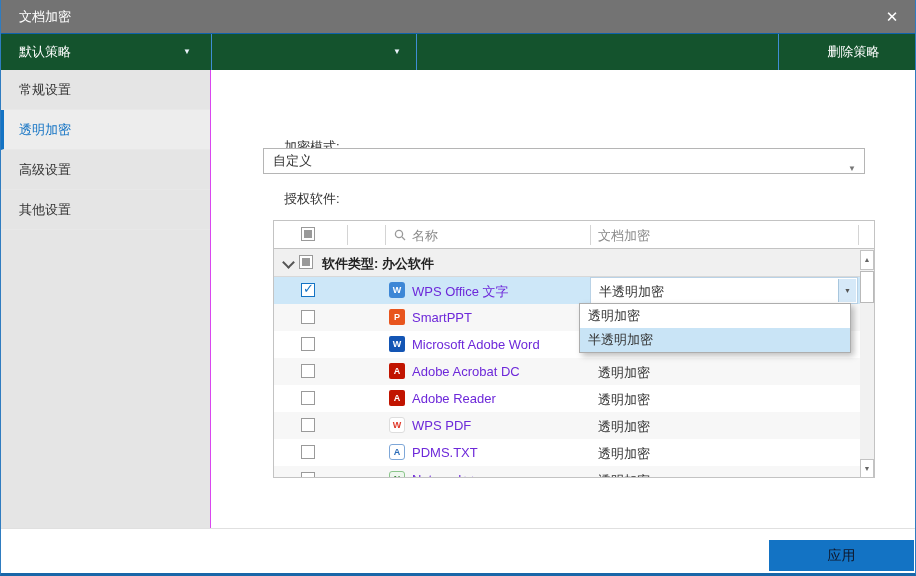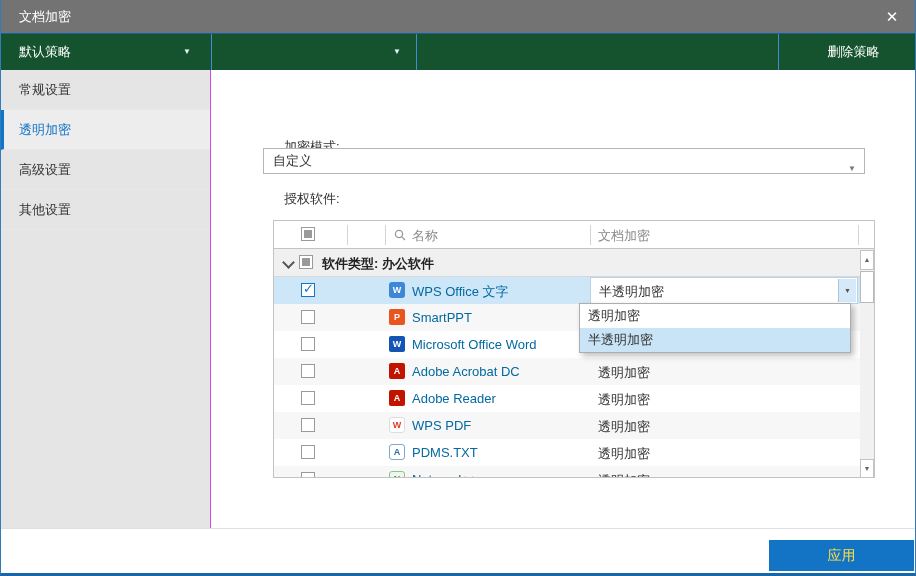--- a/index.html
+++ b/index.html
@@ -30,21 +30,21 @@
   .selarrow{position:absolute;right:8px;top:8px;font-size:8px;color:#777;}
   
   .table{left:262px;top:220px;width:602px;height:258px;border:1px solid #c3c3c3;box-sizing:border-box;background:#fff;overflow:hidden;margin-left:10px;}
   .thead{position:absolute;left:0;top:0;width:600px;height:28px;background:#fff;border-bottom:1px solid #c3c3c3;box-sizing:border-box;}
   .hsep{position:absolute;top:4px;width:1px;height:20px;background:#d4d4d4;}
   .hlabel{position:absolute;top:6px;font-size:13px;color:#8a8a8a;}
   .grouprow{position:absolute;left:0;top:28px;width:600px;height:28px;background:#f0f0f0;border-bottom:1px solid #d8d8d8;box-sizing:border-box;}
   .gtext{position:absolute;left:48px;top:6px;font-size:13px;font-weight:bold;color:#222;}
   .chev{position:absolute;left:10px;top:9px;width:7px;height:7px;border-left:2px solid #555;border-bottom:2px solid #555;transform:rotate(-45deg);}
   .row{position:absolute;left:0;width:586px;height:27px;}
-  .row .name{position:absolute;left:138px;top:6px;font-size:13px;color:#0369a1;white-space:nowrap;}
+  .row .name{position:absolute;left:138px;top:6px;font-size:13px;color:#6d28d9;white-space:nowrap;}
   .row .mode{position:absolute;left:324px;top:6px;font-size:13px;color:#333;}
   .stripe{background:#f7f7f7;}
   .rowsel{background:#cde7f8;}
   
   .cb{position:absolute;width:14px;height:14px;border:1px solid #9a9a9a;background:#fff;box-sizing:border-box;}
   .cb.ind::after{content:"";position:absolute;left:2px;top:2px;width:8px;height:8px;background:#9a9a9a;}
   .cb.on{border-color:#1373c4;}
   .cb.on .ck{position:absolute;left:1px;top:-3px;font-size:13px;color:#1373c4;font-weight:bold;}
   
   .appicon{position:absolute;left:115px;top:5px;width:16px;height:16px;border-radius:3px;
@@ -64,21 +64,21 @@
   .popup{left:578px;top:303px;width:270px;background:#fff;border:1px solid #adadad;box-shadow:3px 3px 6px rgba(0,0,0,0.25);z-index:30;}
   .popup .item{height:24px;line-height:24px;font-size:13px;color:#333;padding-left:8px;}
   .popup .item.sel{background:#c9e4f6;}
   
   .sbar{position:absolute;left:586px;top:29px;width:14px;height:229px;background:#f1f1f1;}
   .sbtn{position:absolute;left:0;width:14px;height:20px;background:#fff;border:1px solid #c3c3c3;box-sizing:border-box;
         text-align:center;line-height:18px;font-size:7px;color:#666;}
   .sthumb{position:absolute;left:0;top:21px;width:14px;height:32px;background:#fff;border:1px solid #b9b9b9;box-sizing:border-box;}
   
   .footline{left:0;top:528px;width:100%;height:1px;background:#e0e0e0;}
-  .applybtn{left:768px;top:540px;width:145px;height:31px;background:#1373c4;color:#fde047;font-size:14px;
+  .applybtn{left:768px;top:540px;width:145px;height:31px;background:#1373c4;color:#0f172a;font-size:14px;
             text-align:center;line-height:31px;z-index:5;}
   .watermark{right:4px;top:529px;z-index:10;font-size:25px;font-weight:bold;letter-spacing:1px;
              color:rgba(255,255,255,0.65);-webkit-text-stroke:1px #bdbdbd;white-space:nowrap;}
   .paw{position:absolute;left:-30px;top:4px;}
 </style>
 </head>
 <body>
 
 <div id="app">
 
@@ -152,21 +152,21 @@
     <div class="row stripe" style="top:83px;">
       <div class="cb" style="left:27px;top:6px;"></div>
       <div class="appicon ic-sppt">P</div>
       <div class="name">SmartPPT</div>
       <div class="mode">透明加密</div>
     </div>
 
     <div class="row" style="top:110px;">
       <div class="cb" style="left:27px;top:6px;"></div>
       <div class="appicon ic-word">W</div>
-      <div class="name">Microsoft Office Word</div>
+      <div class="name">Microsoft Adobe Word</div>
       <div class="mode">透明加密</div>
     </div>
 
     <div class="row stripe" style="top:137px;">
       <div class="cb" style="left:27px;top:6px;"></div>
       <div class="appicon ic-pdf">A</div>
       <div class="name">Adobe Acrobat DC</div>
       <div class="mode">透明加密</div>
     </div>
 

